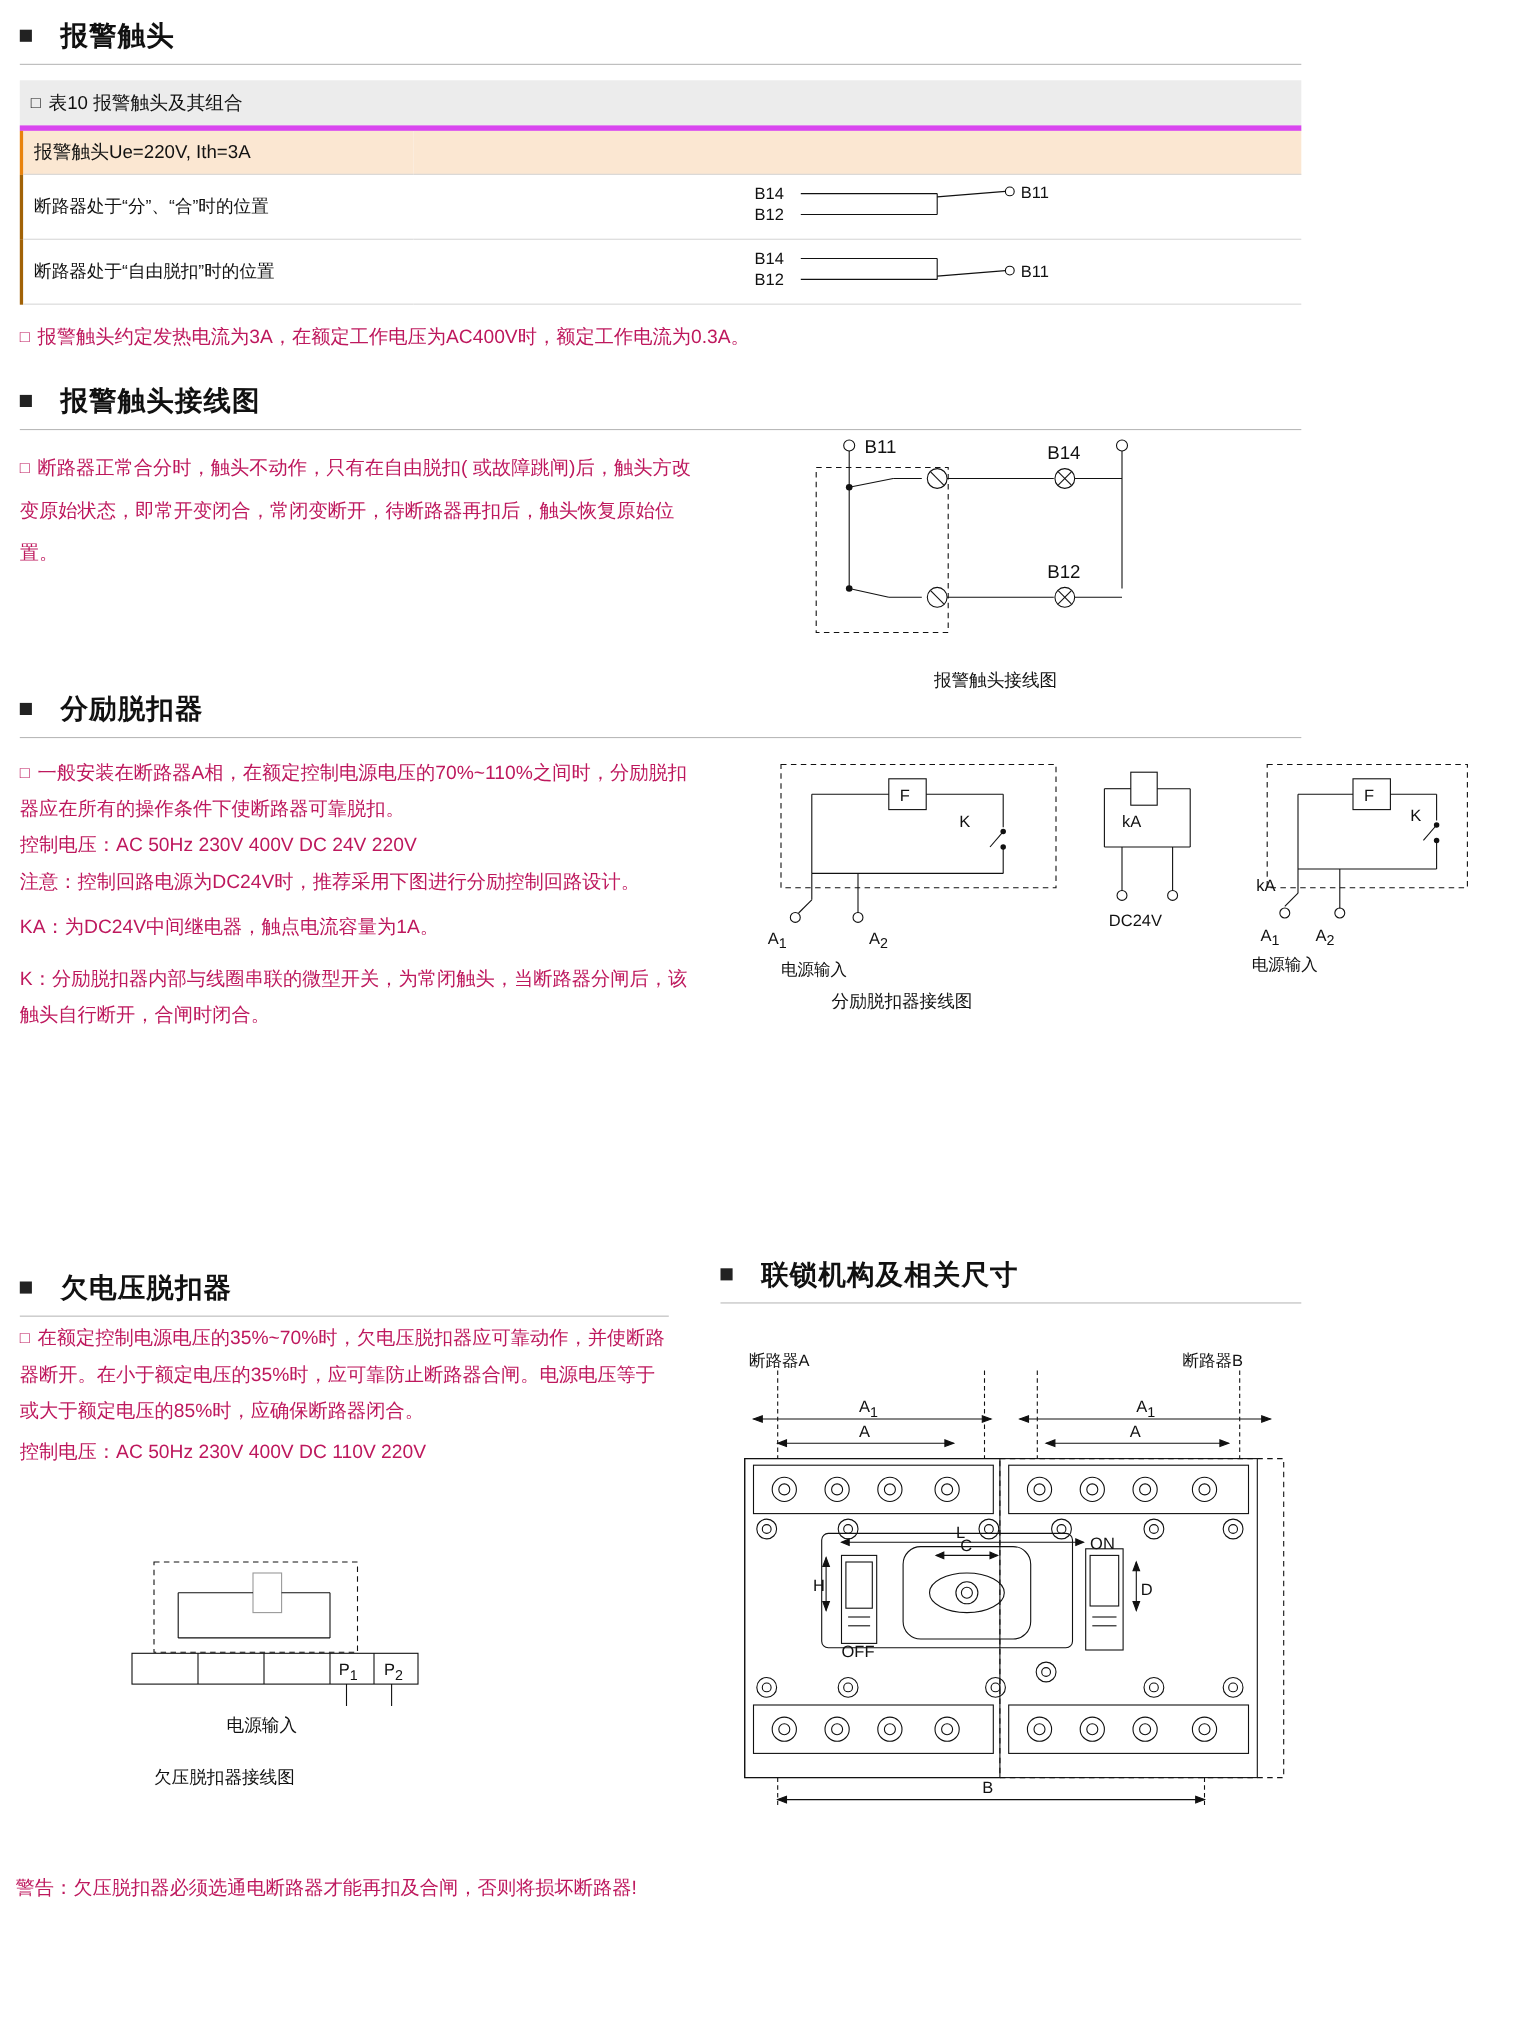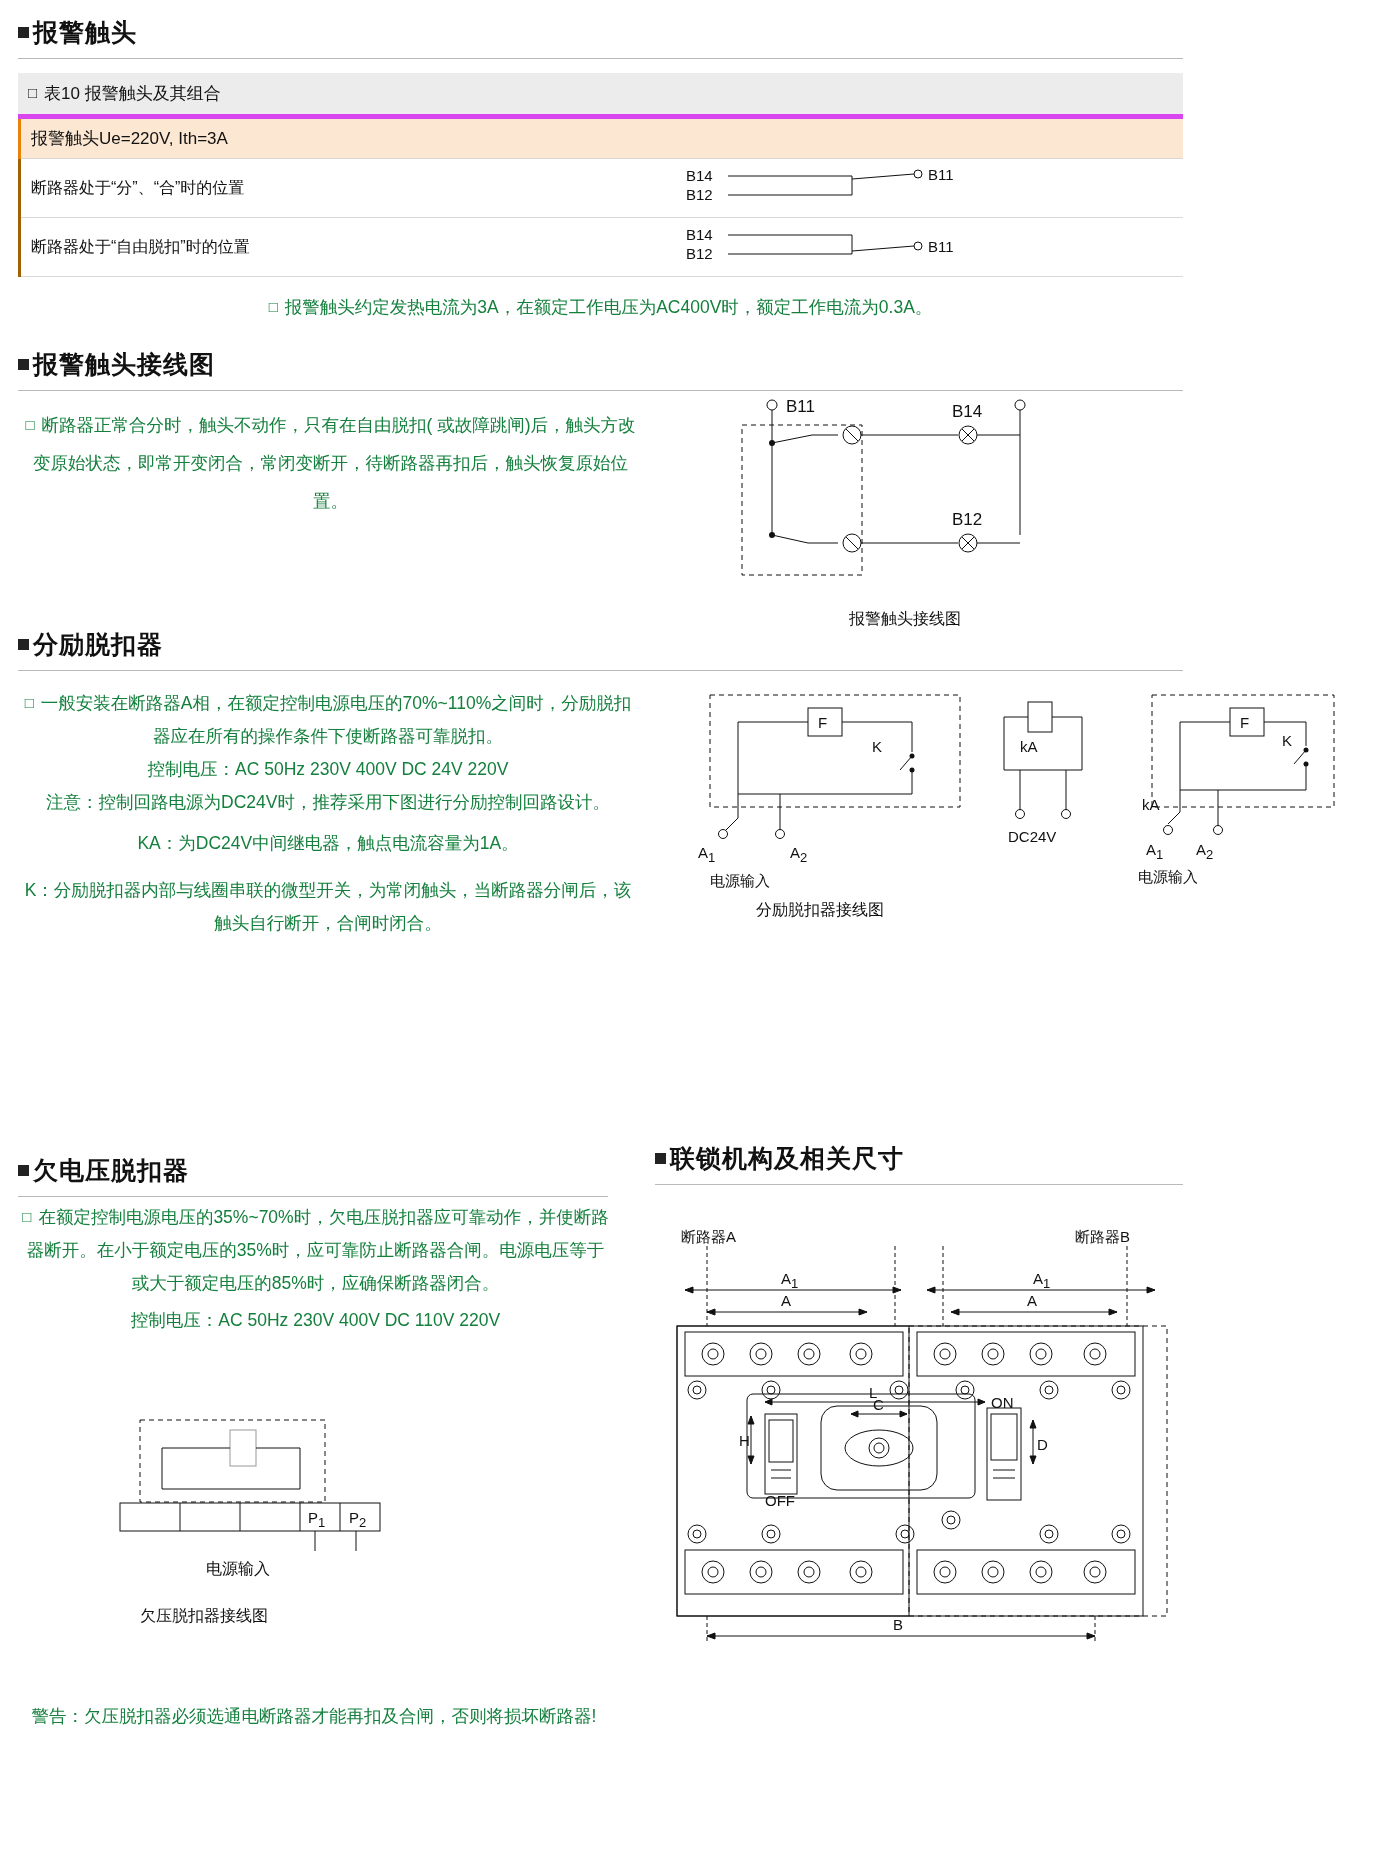--- a/index.html
+++ b/index.html
@@ -20,42 +20,41 @@
     width: 1400px;
     height: 1850px;
     padding: 0;
     box-sizing: border-box;
   }
 
   
   .sec-head {
     display: flex;
     align-items: center;
-    gap: 4px;
+    gap: 26px;
     font-size: 25px;
     font-weight: bold;
     letter-spacing: 1px;
   }
   .sec-head .bullet {
     width: 11px;
     height: 11px;
     background: #222;
     display: inline-block;
   }
   .sec-rule {
     border-top: 1px solid #b9b9b9;
     margin-top: 9px;
   }
 
   
   .para {
     font-size: 17.5px;
     line-height: 33px;
-    color: #15803d;
-    text-align: center;
+    color: #be185d;
   }
   .sq {
     font-size: 15px;
     vertical-align: 1px;
     margin-right: 7px;
   }
 
   
   .tbl-title {
     background: #ececec;

